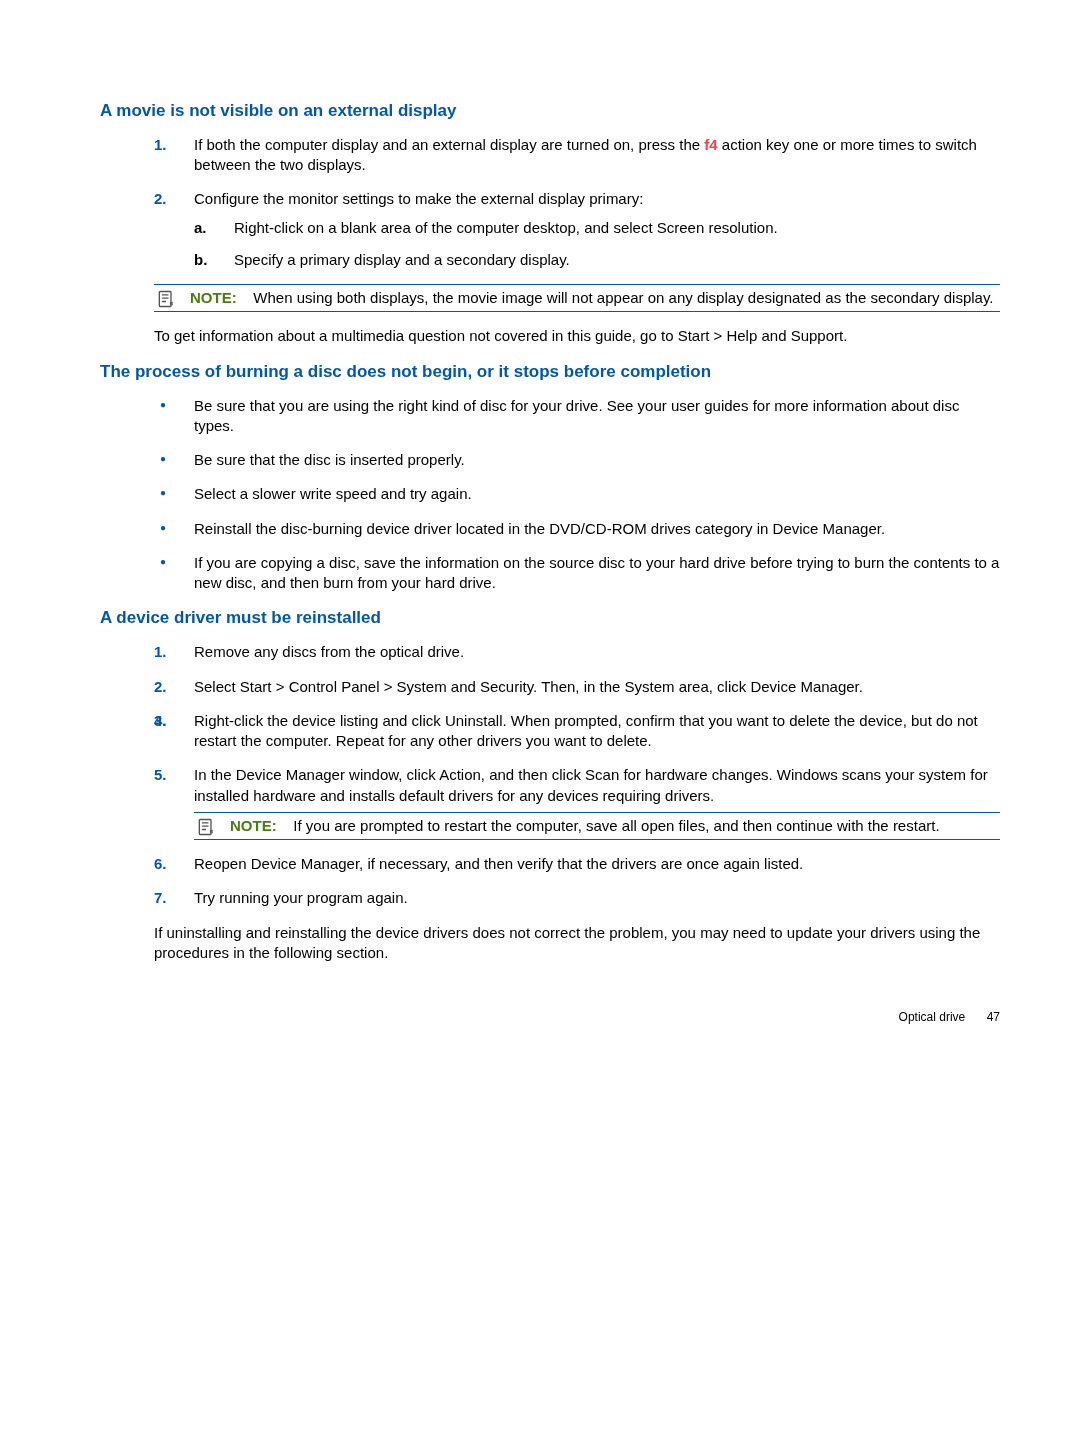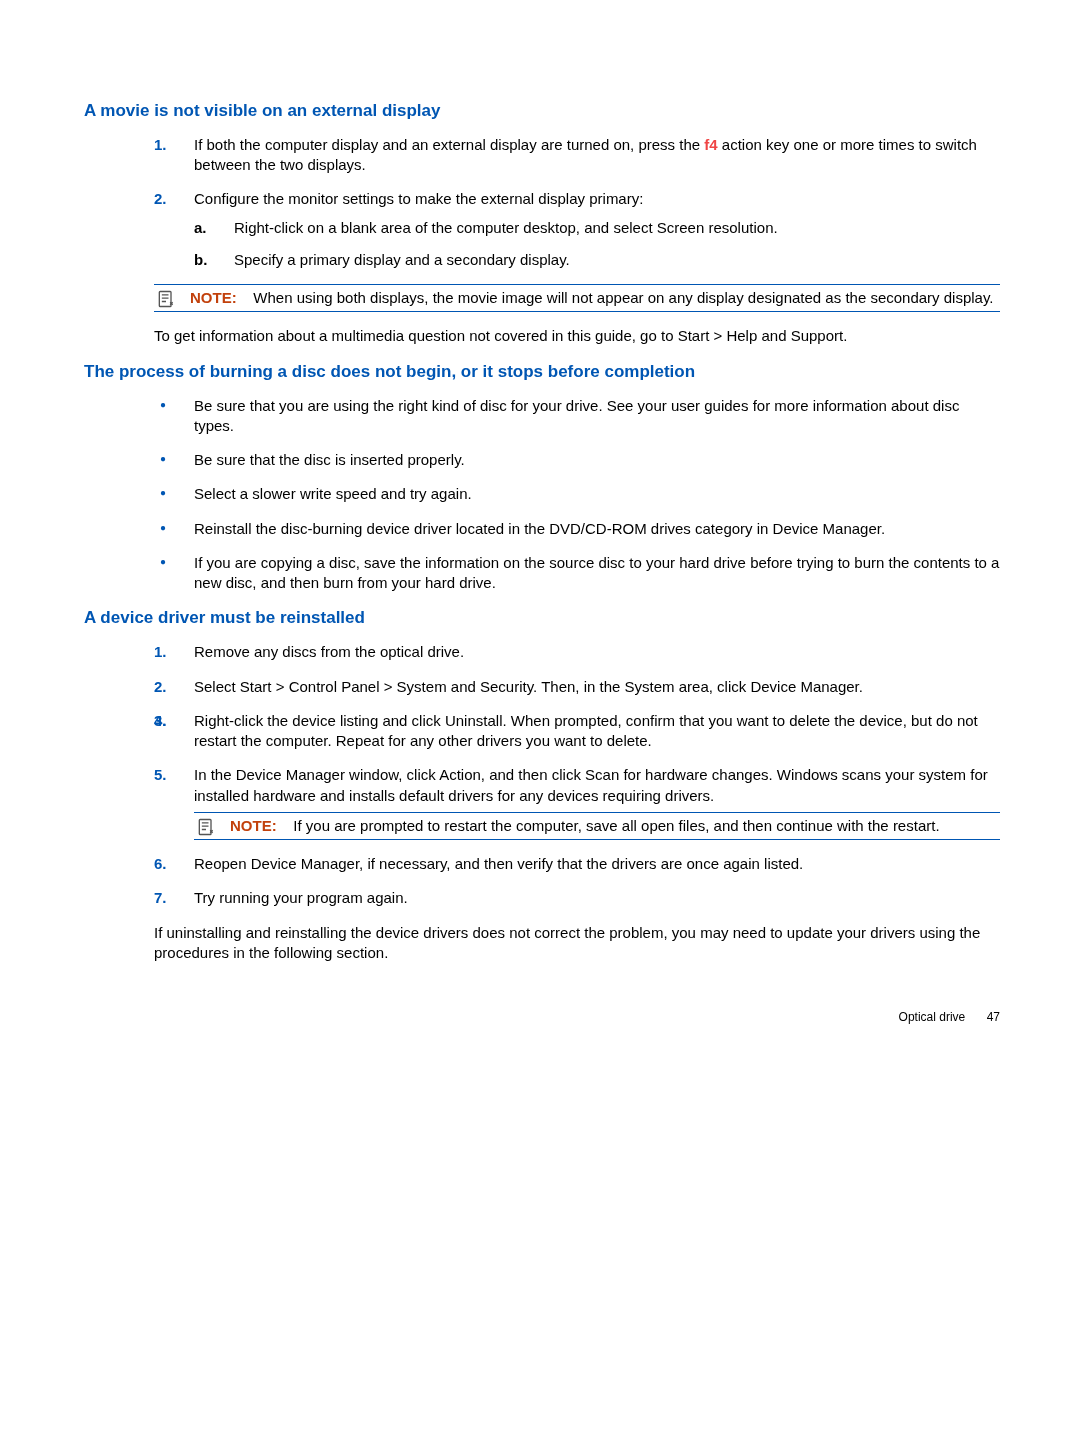--- a/index.html
+++ b/index.html
@@ -8,21 +8,21 @@
     color: #000;
     background: #fff;
     margin: 0;
     padding: 90px 80px 60px 84px;
     line-height: 1.35;
   }
   .h-blue {
     color: #0056b3;
     font-weight: bold;
     font-size: 17px;
-    margin: 10px 0 12px 0;
+    margin: 10px 0 12px 16px;
   }
   ol.num {
     list-style: none;
     padding: 0;
     margin: 0 0 0 70px;
   }
   ol.num > li {
     position: relative;
     padding-left: 40px;
     margin: 0 0 14px 0;
@@ -81,21 +81,21 @@
     margin-top: 6px;
   }
   .note-icon {
     position: absolute;
     left: 2px;
     top: 4px;
     width: 20px;
     height: 20px;
   }
   .note-label {
-    color: #c2410c;
+    color: #4d7c0f;
     font-weight: bold;
   }
   .para {
     margin: 0 0 14px 70px;
   }
   .footer {
     margin-top: 46px;
     text-align: right;
     font-size: 12px;
   }

